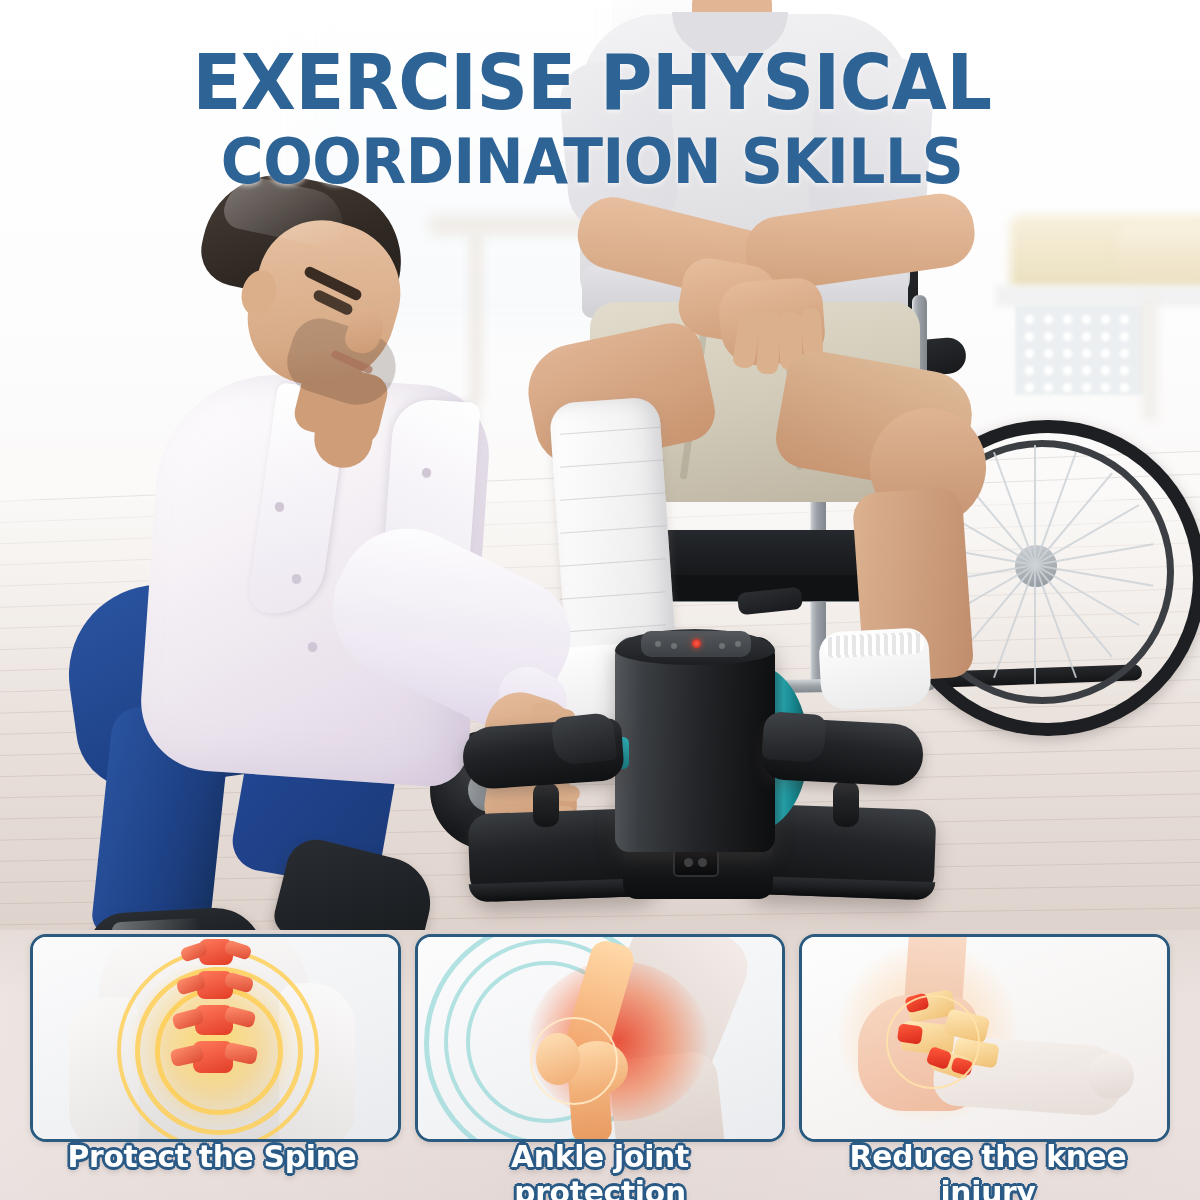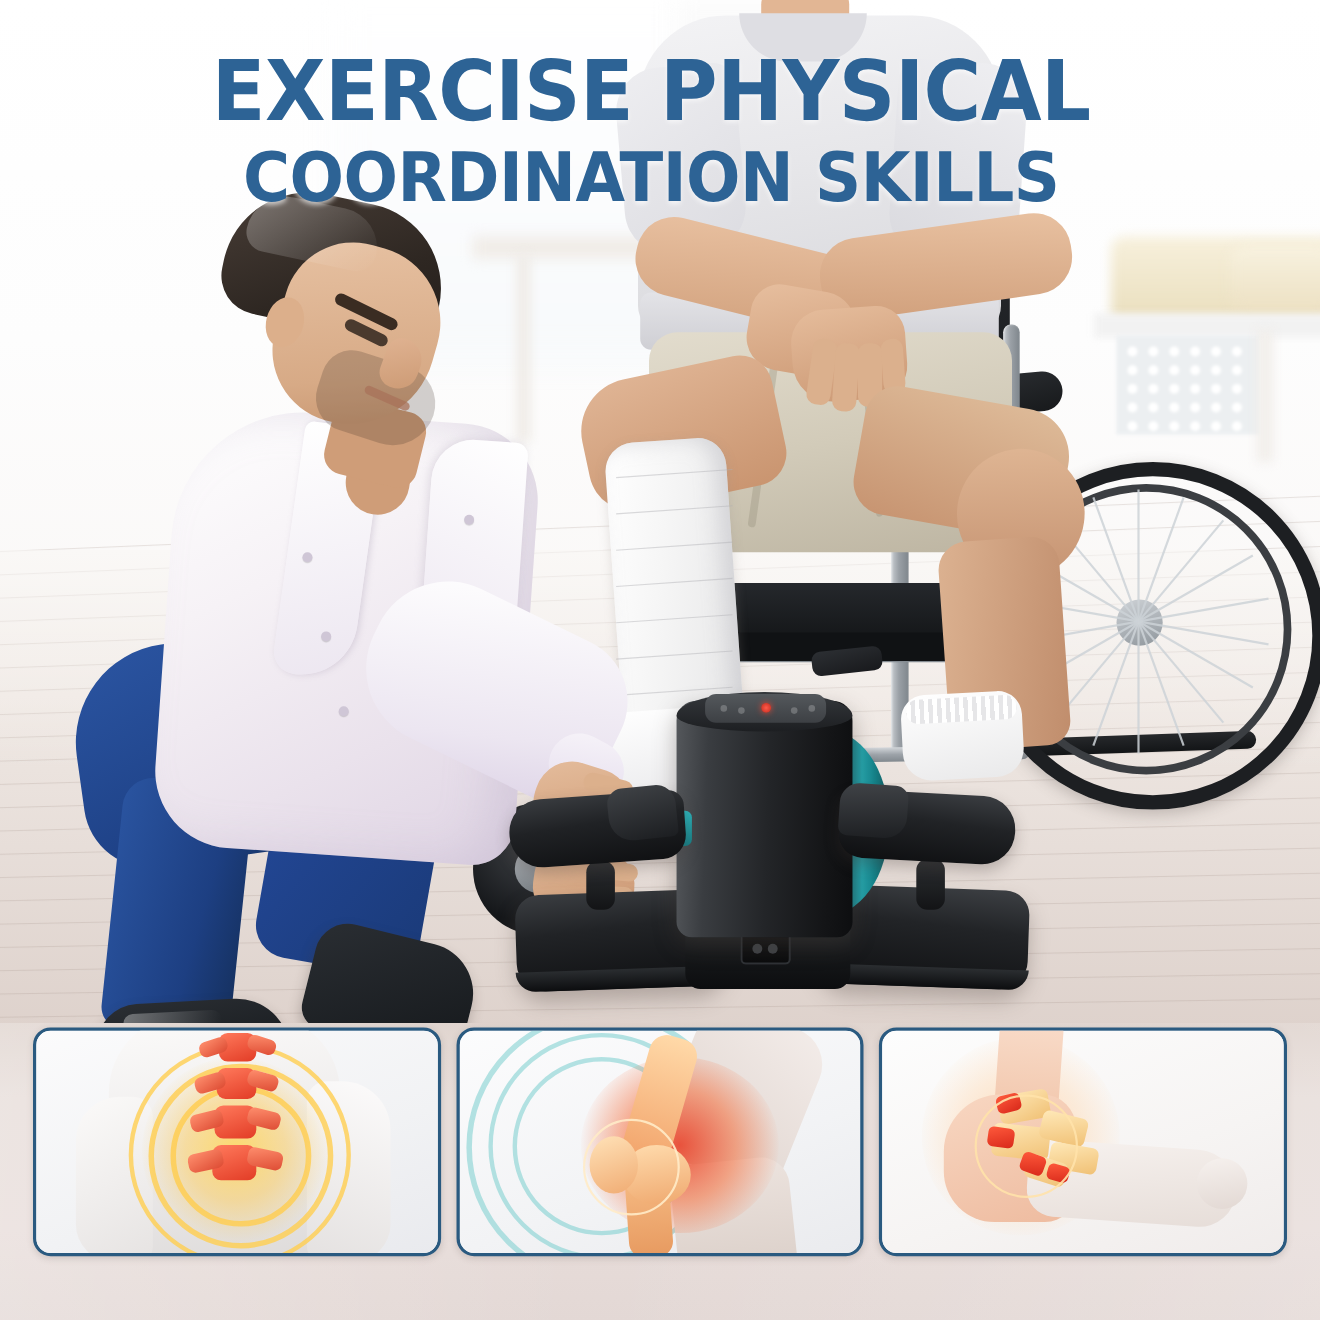--- a/index.html
+++ b/index.html
@@ -652,14 +652,19 @@
       <div class="c3-bone" style="left:130px;top:116px;width:38px;height:22px;transform:rotate(18deg);"></div>
       <div class="c3-red" style="left:104px;top:58px;width:22px;height:16px;transform:rotate(-14deg);"></div>
       <div class="c3-red" style="left:96px;top:88px;width:24px;height:18px;transform:rotate(8deg);"></div>
       <div class="c3-red" style="left:126px;top:112px;width:22px;height:18px;transform:rotate(20deg);"></div>
       <div class="c3-red" style="left:150px;top:122px;width:20px;height:15px;transform:rotate(16deg);"></div>
       <div class="c3-joint-circle"></div>
     </div>
 
   </div>
 
+  <div class="captions">
+    <div class="cap">Protect the Spine</div>
+    <div class="cap">Ankle joint protection</div>
+    <div class="cap">Reduce the knee injury</div>
+  </div>
 
 </div>
 
 </body></html>

